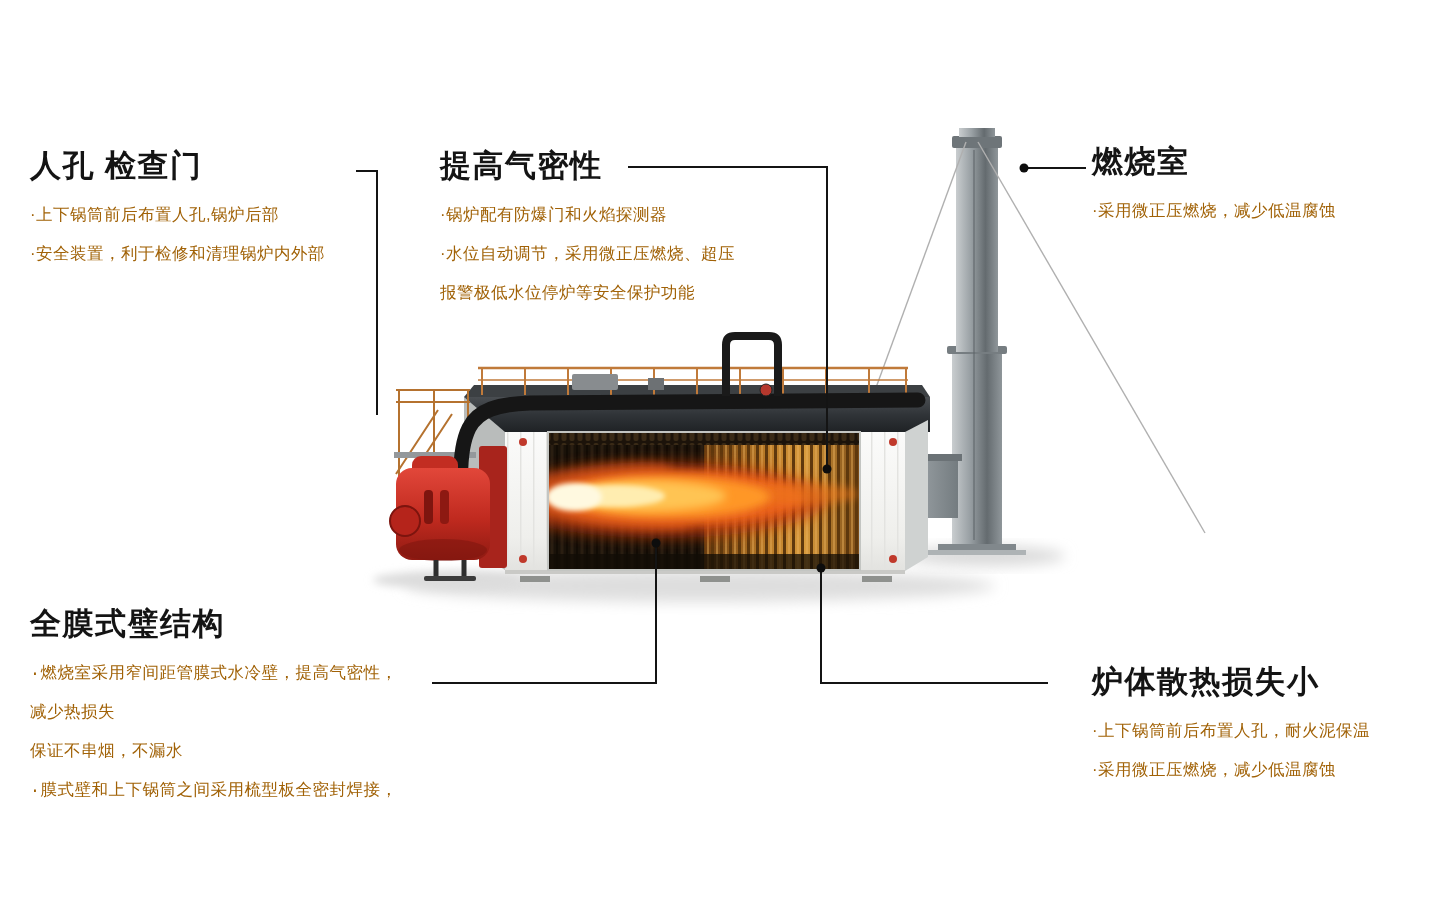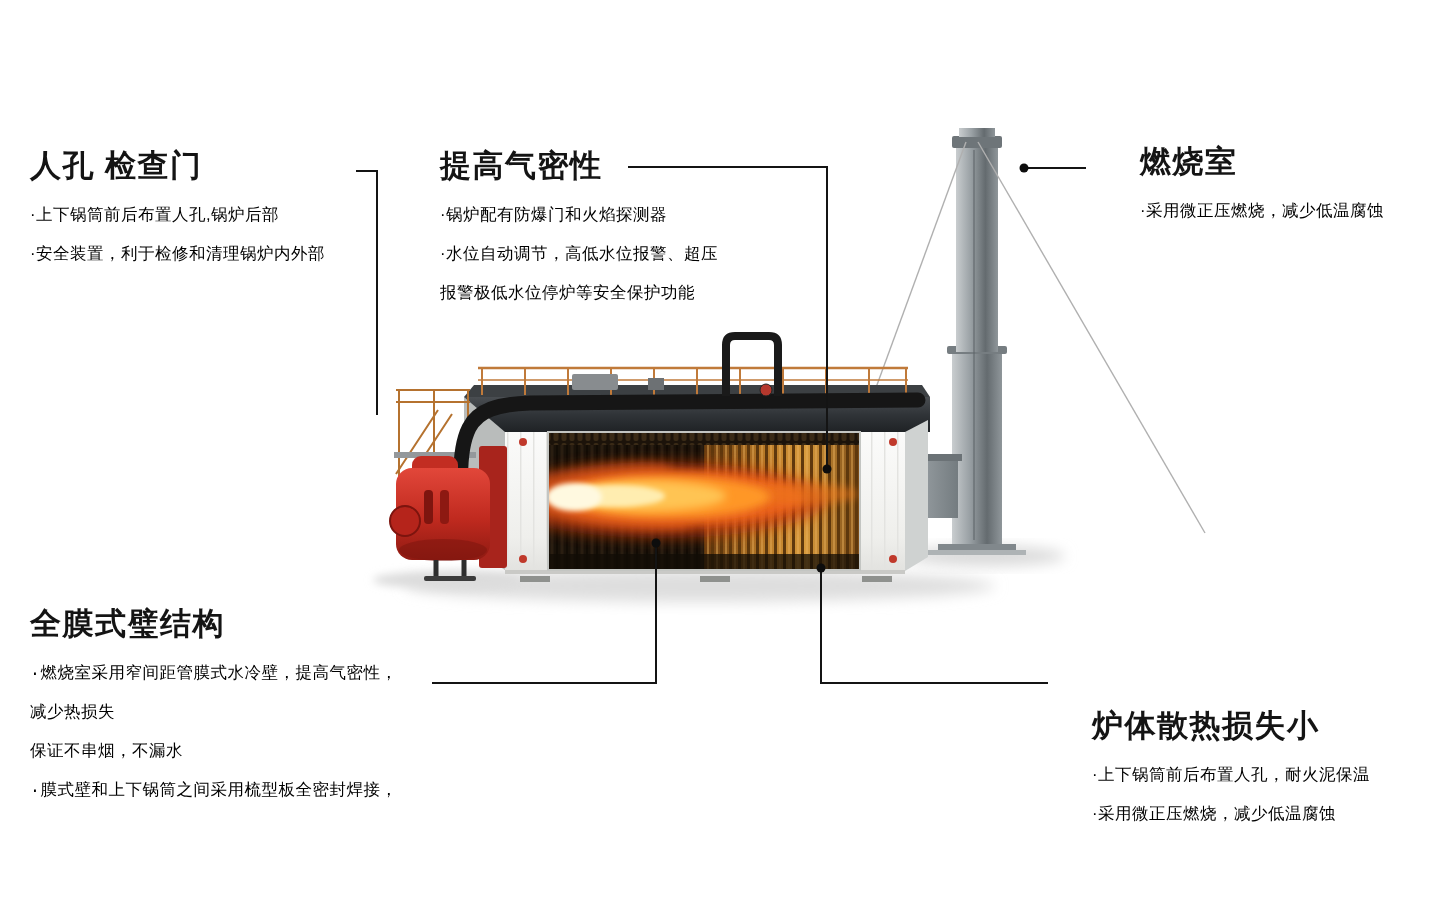--- a/index.html
+++ b/index.html
@@ -12,27 +12,27 @@
   .illustration{position:absolute;left:0;top:0;}
   .callout{position:absolute;}
   .callout h2{
     margin:0 0 18px 0;
     font-size:31px;line-height:40px;font-weight:bold;
     color:#141414;letter-spacing:1.5px;white-space:nowrap;
   }
   .callout p{
     margin:0 0 19px 0;
     font-size:16.5px;line-height:20px;font-weight:400;
-    color:#000000;letter-spacing:0.5px;white-space:nowrap;
+    color:#a16207;letter-spacing:0.5px;white-space:nowrap;
   }
   #c-manhole   {left:30px;  top:146px;}
   #c-safety    {left:440px; top:146px;}
-  #c-combustion{left:1092px;top:142px;margin-left:48px;}
+  #c-combustion{left:1092px;top:142px;}
   #c-membrane  {left:30px;  top:606px;font-family:Liberation Mono, monospace;}
-  #c-heatloss  {left:1092px;top:662px;margin-top:44px;}
+  #c-heatloss  {left:1092px;top:662px;}
 </style>
 </head>
 <body>
 
 <div class="stage">
 
   <svg class="illustration" width="1440" height="910" viewBox="0 0 1440 910">
     <defs>
       <linearGradient id="gDeck" x1="0" y1="0" x2="0" y2="1">
         <stop offset="0" stop-color="#4a4e52"></stop>
@@ -226,21 +226,21 @@
 
   <div class="callout" id="c-manhole">
     <h2>人孔 检查门</h2>
     <p>·上下锅筒前后布置人孔,锅炉后部</p>
     <p>·安全装置，利于检修和清理锅炉内外部</p>
   </div>
 
   <div class="callout" id="c-safety">
     <h2>提高气密性</h2>
     <p>·锅炉配有防爆门和火焰探测器</p>
-    <p>·水位自动调节，高低水位报警、超压</p>
+    <p>·水位自动调节，采用微正压燃烧、超压</p>
     <p>报警极低水位停炉等安全保护功能</p>
   </div>
 
   <div class="callout" id="c-combustion">
     <h2>燃烧室</h2>
     <p>·采用微正压燃烧，减少低温腐蚀</p>
   </div>
 
   <div class="callout" id="c-membrane">
     <h2>全膜式璧结构</h2>

